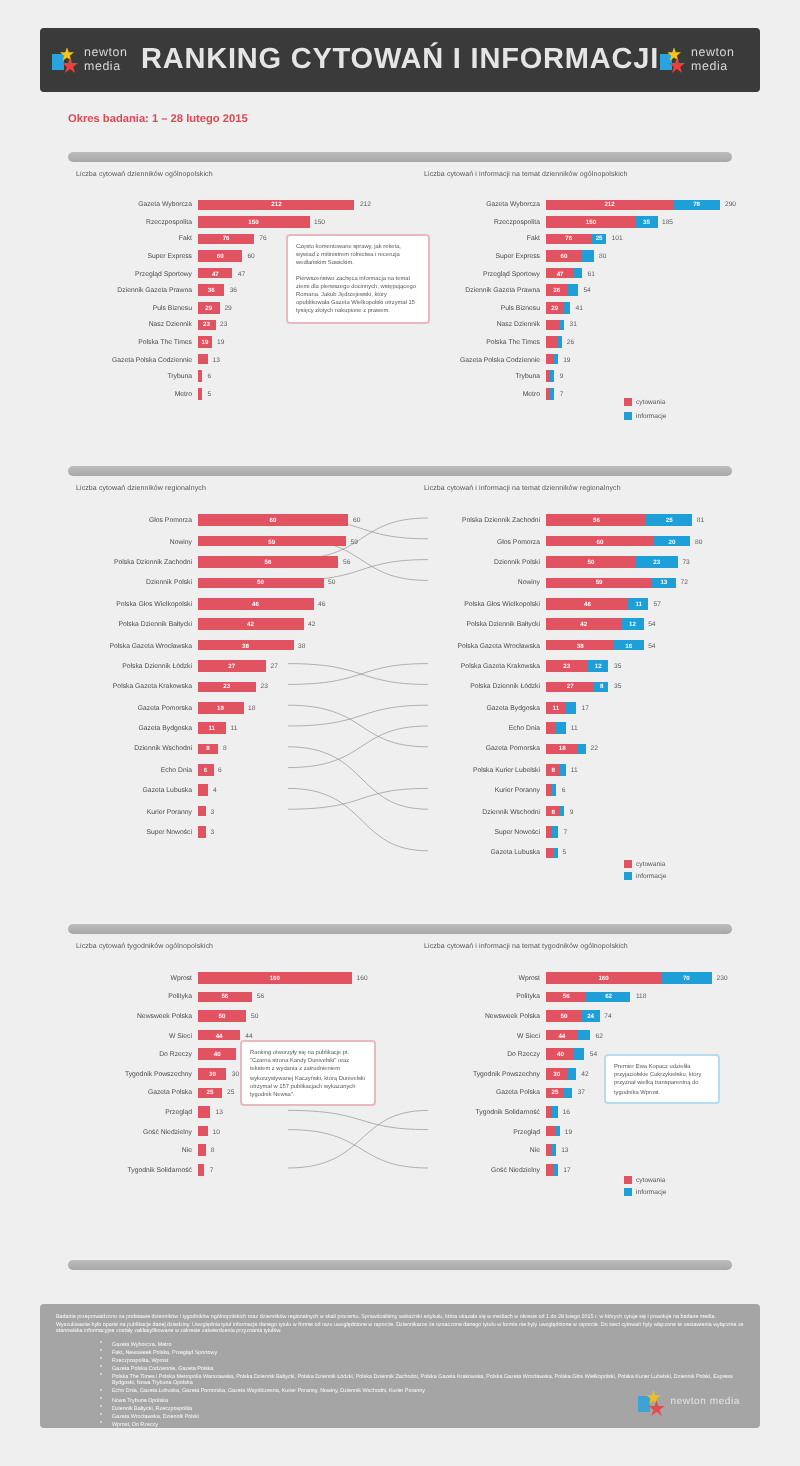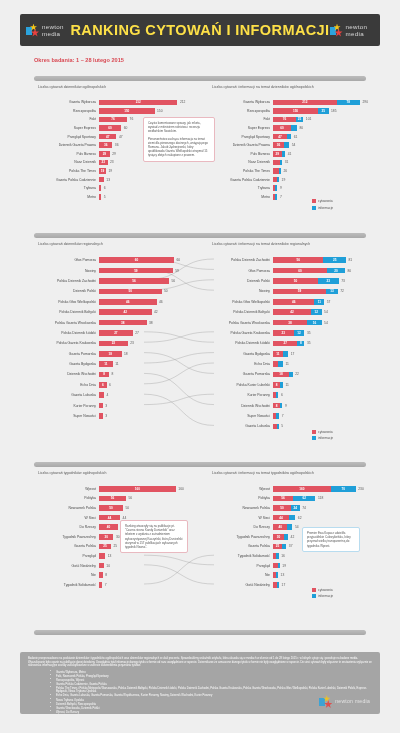--- a/index.html
+++ b/index.html
@@ -22,21 +22,21 @@
   .brand{display:flex;align-items:center;gap:3px;}
   .brand-mark{width:13px;height:13px;position:relative;flex:none;}
   .brand-mark i{position:absolute;display:block;}
   .bm-b{left:0;top:3px;width:6px;height:8px;background:#2ba3dd;}
   .bm-y{left:4px;top:0;width:7px;height:7px;background:#f5c518;
         clip-path:polygon(50% 0,62% 38%,100% 38%,70% 62%,82% 100%,50% 75%,18% 100%,30% 62%,0 38%,38% 38%);}
   .bm-r{left:5px;top:5px;width:8px;height:8px;background:#e8413f;
         clip-path:polygon(50% 0,62% 38%,100% 38%,70% 62%,82% 100%,50% 75%,18% 100%,30% 62%,0 38%,38% 38%);}
   .brand-txt{color:#d8d8d8;font-size:6.2px;letter-spacing:.3px;}
   .header-title{
-    color:#fde047;font-size:14.5px;font-weight:bold;letter-spacing:.4px;
+    color:#e5e5e5;font-size:14.5px;font-weight:bold;letter-spacing:.4px;
     white-space:nowrap;
   }
 
   
   .period{
     position:absolute;left:34px;top:57px;
     color:#d94a54;font-size:5.6px;font-weight:bold;
   }
 
   

